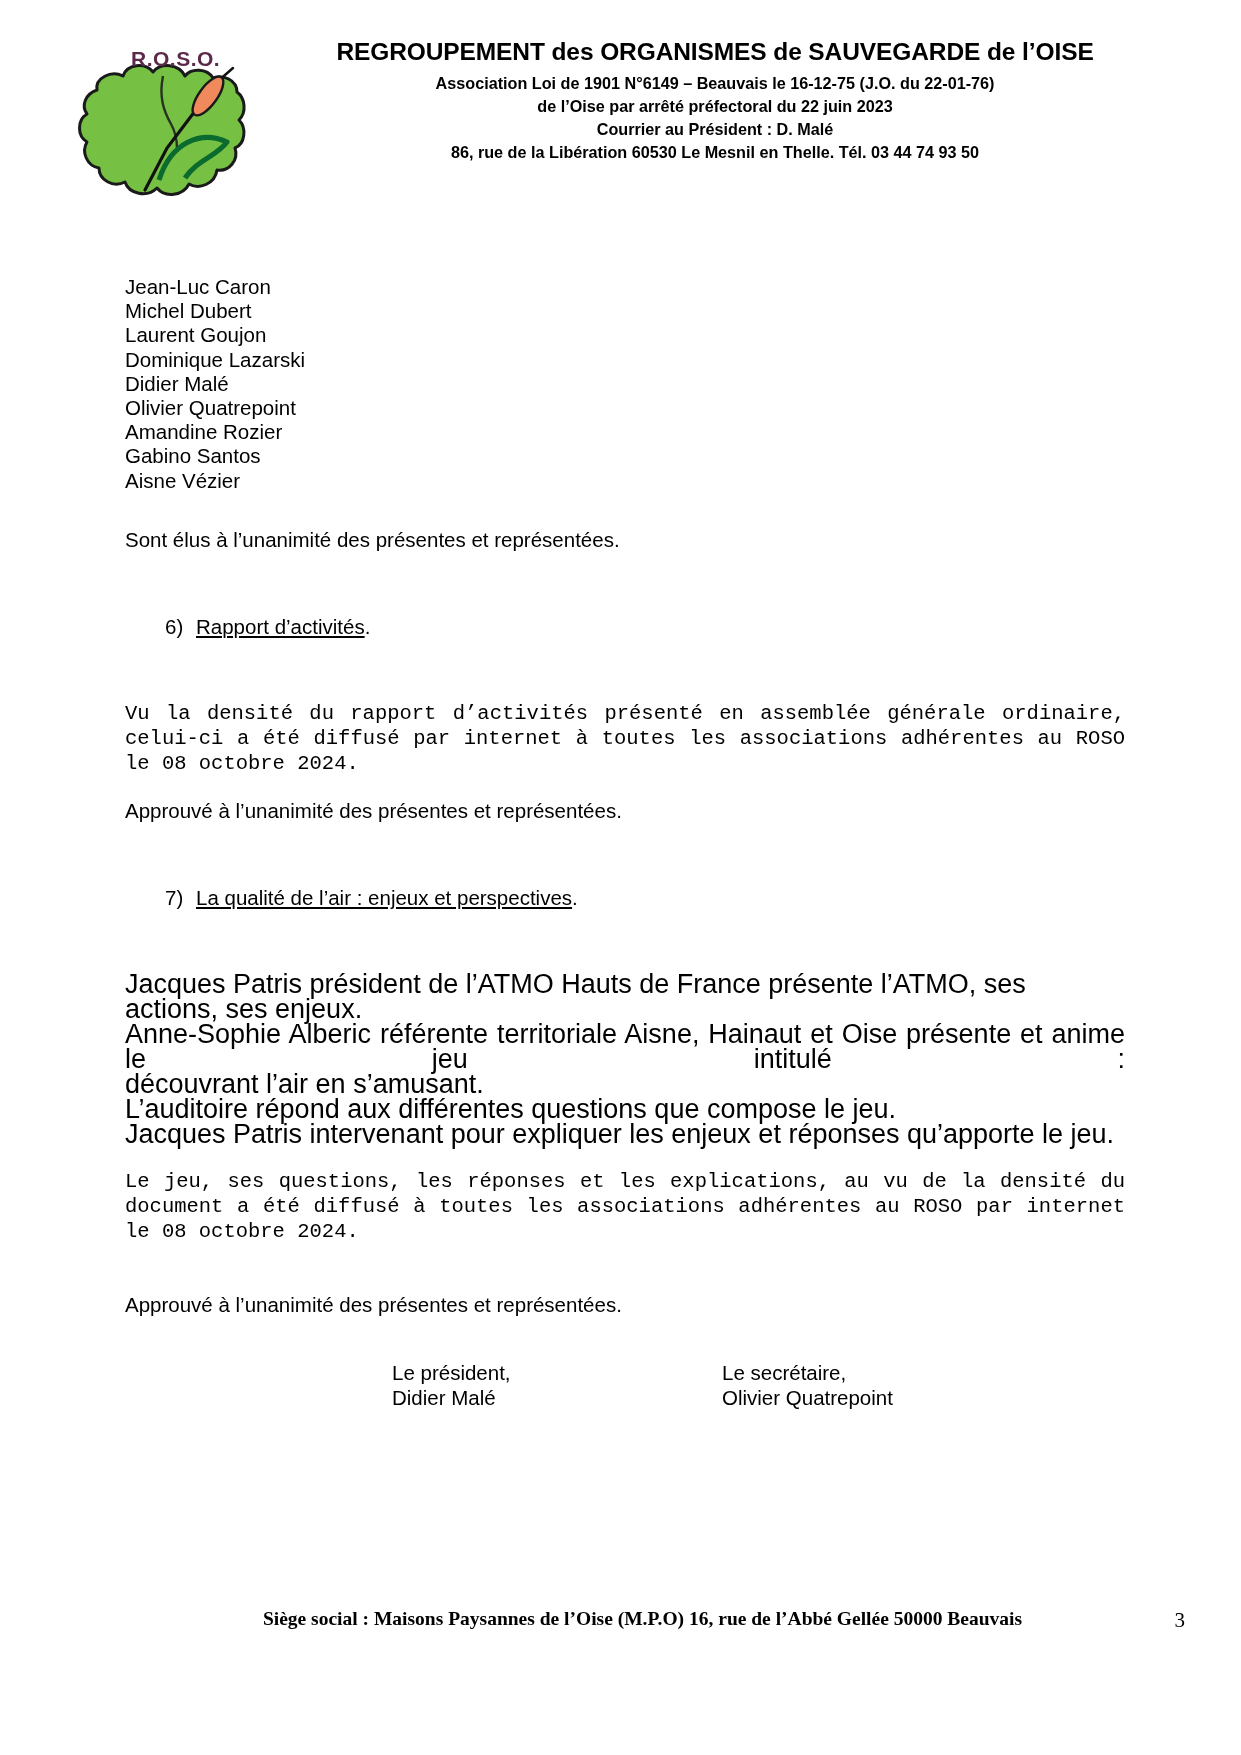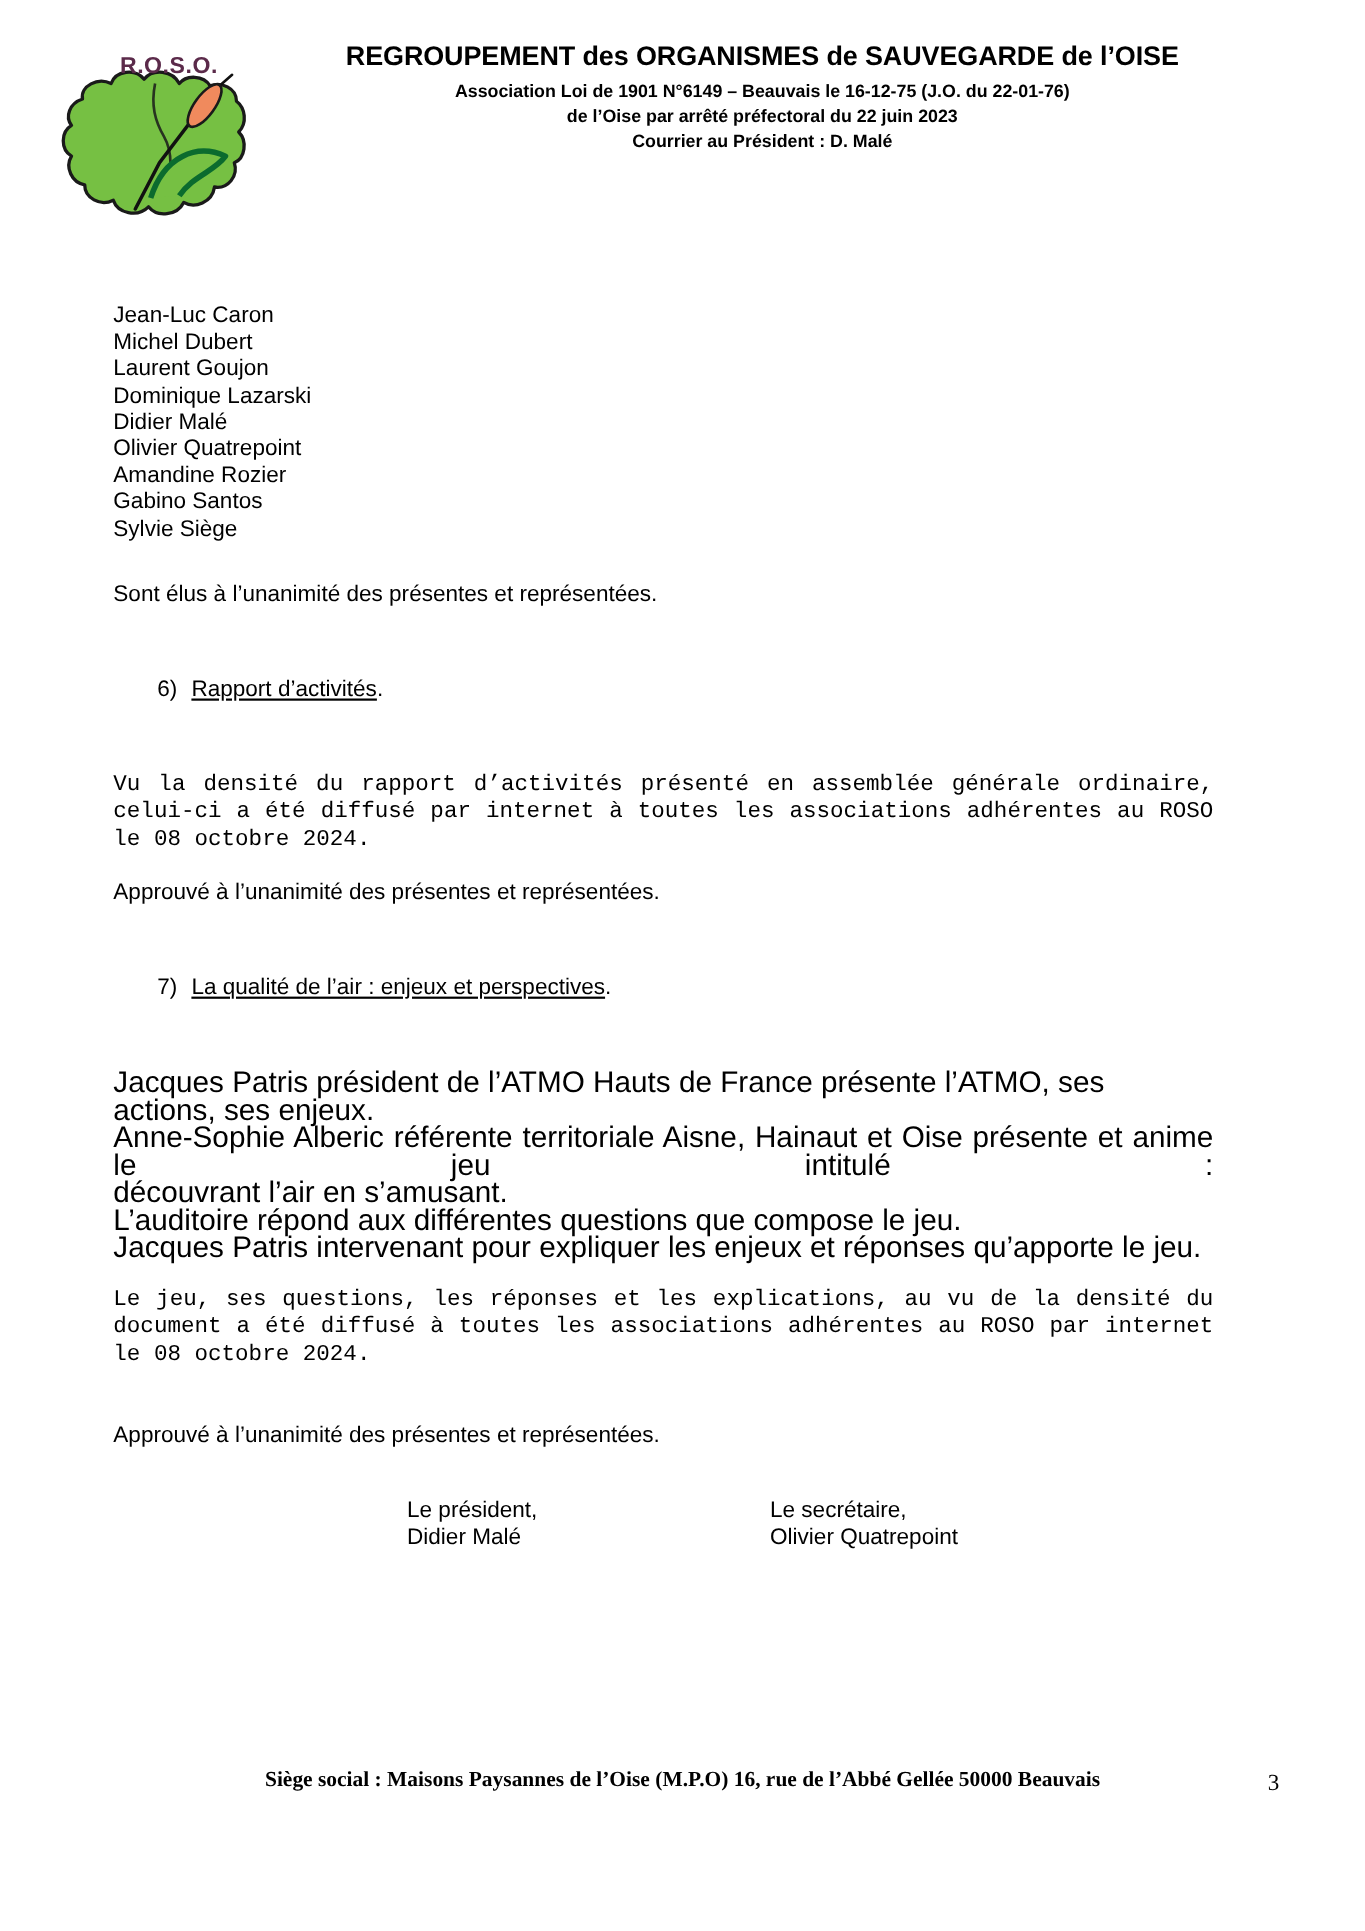--- a/index.html
+++ b/index.html
@@ -13,20 +13,21 @@
     position: relative;
     font-family: "Liberation Sans", sans-serif;
     color: #000000;
     overflow: hidden;
   }
 
   .page {
     position: absolute;
     inset: 0;
     padding: 0;
+    margin-left: 22px;
   }
 
   
   .letterhead {
     position: absolute;
     top: 30px;
     left: 0;
     width: 1241px;
     height: 180px;
   }
@@ -196,35 +197,36 @@
 
         <text x="64" y="28" font-family="'Liberation Sans', sans-serif" font-size="21" font-weight="bold" fill="#5b2a4a" letter-spacing="0.5">R.O.S.O.</text>
       </svg>
     </div>
 
     <div class="header-text">
       <div class="org-title">REGROUPEMENT des ORGANISMES de SAUVEGARDE de l’OISE</div>
       <div class="org-line first">Association Loi de 1901 N°6149 – Beauvais le 16-12-75 (J.O. du 22-01-76)</div>
       <div class="org-line">de l’Oise par arrêté préfectoral du 22 juin 2023</div>
       <div class="org-line">Courrier au Président : D. Malé</div>
+      <div class="org-line">86, rue de la Libération 60530 Le Mesnil en Thelle. Tél. 03 44 74 93 50</div>
     </div>
   </div>
 
   <div class="content">
 
     <ul class="name-list">
       <li>Jean-Luc Caron</li>
       <li>Michel Dubert</li>
       <li>Laurent Goujon</li>
       <li>Dominique Lazarski</li>
       <li>Didier Malé</li>
       <li>Olivier Quatrepoint</li>
       <li>Amandine Rozier</li>
       <li>Gabino Santos</li>
-      <li>Sylvie Siège</li>
+      <li>Aisne Vézier</li>
     </ul>
 
     <div class="gap-md"></div>
 
     <p class="para">Sont élus à l’unanimité des présentes et représentées.</p>
 
     <div class="gap-xl"></div>
 
     <p class="numbered">
       <span class="num">6)</span>

